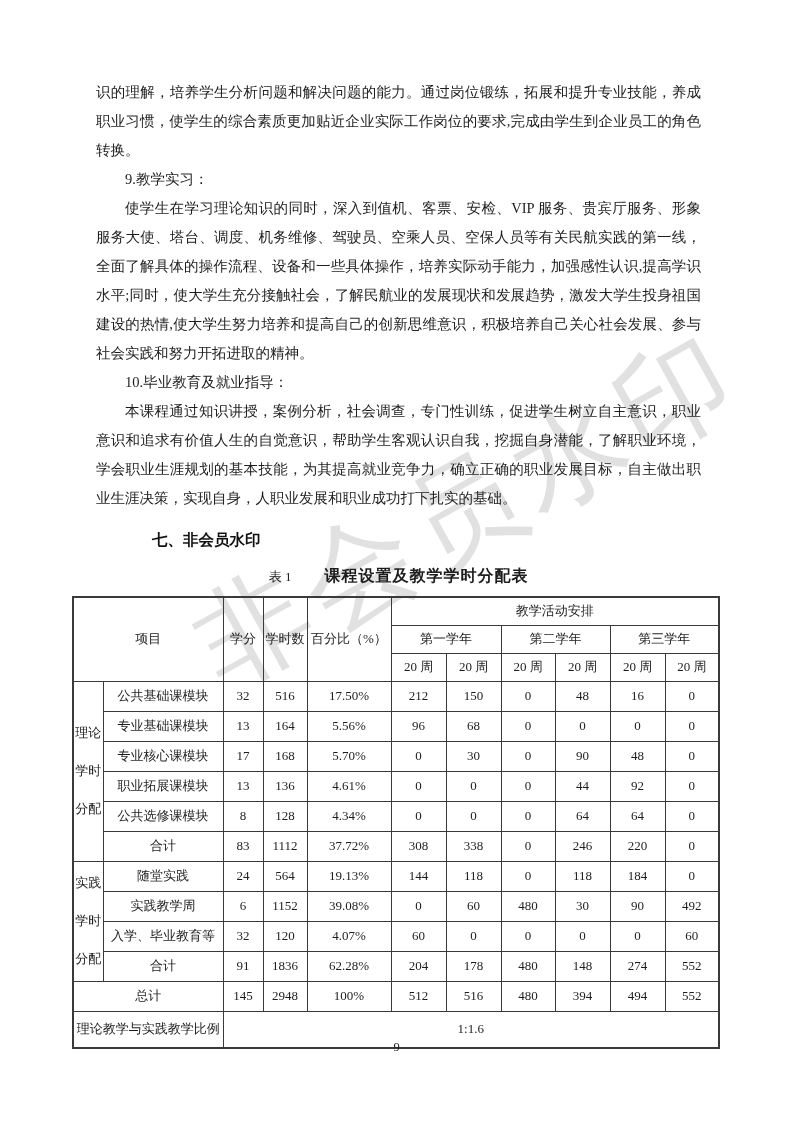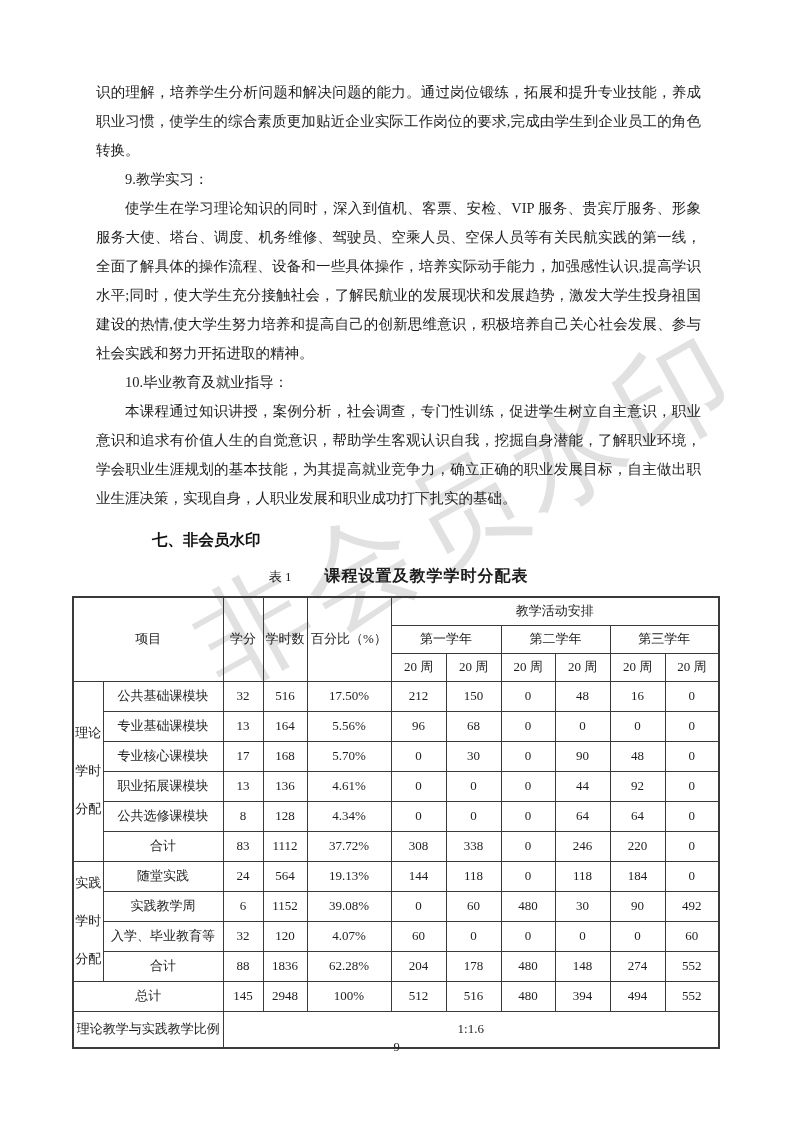--- a/index.html
+++ b/index.html
@@ -213,21 +213,21 @@
           <td>4.07%</td>
           <td>60</td>
           <td>0</td>
           <td>0</td>
           <td>0</td>
           <td>0</td>
           <td>60</td>
         </tr>
         <tr class="brow">
           <td>合计</td>
-          <td>88</td>
+          <td>91</td>
           <td>1836</td>
           <td>62.28%</td>
           <td>204</td>
           <td>178</td>
           <td>480</td>
           <td>148</td>
           <td>274</td>
           <td>552</td>
         </tr>
 

